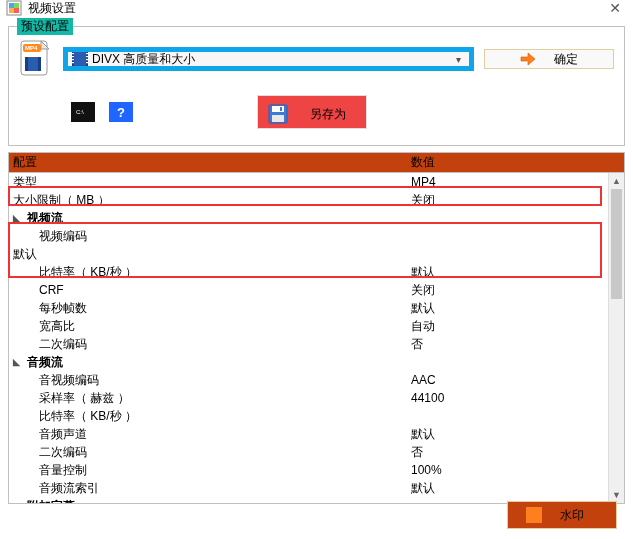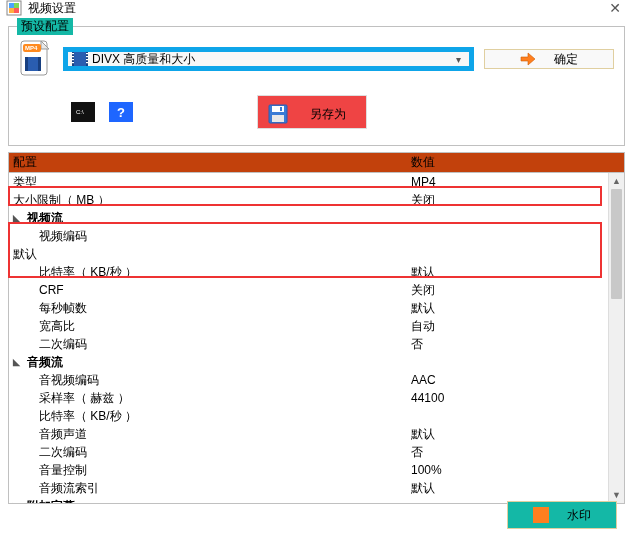--- a/index.html
+++ b/index.html
@@ -125,24 +125,24 @@
   }
   .scrollbar .btn { height:16px; display:flex;align-items:center;justify-content:center; color:#666; font-size:9px; background:#f0f0f0;}
   .scrollbar .thumb { position:absolute; left:2px; right:2px; top:16px; height:110px; background:#c8c8c8; border-radius:1px;}
   .scrollbar .btn.bottom{position:absolute;bottom:0;left:0;right:0;}
   .footer {
     position:absolute;
     bottom:10px; right:16px;
   }
   .wm-btn {
     border:1px solid #e0cfa0;
-    background:#14b8a6;
+    background:#c2410c;
     height:28px;
     min-width:110px;
-    display:flex; align-items:center; justify-content:center; gap:18px;
+    display:flex; align-items:center; gap:18px;
     cursor:pointer;
     padding:0 18px;
   }
   .sq-orange { width:16px; height:16px; background:#ff7f1f; display:inline-block; }
 </style>
 </head>
 <body>
 
 <div class="titlebar">
   <svg class="app-icon" viewBox="0 0 16 16">

